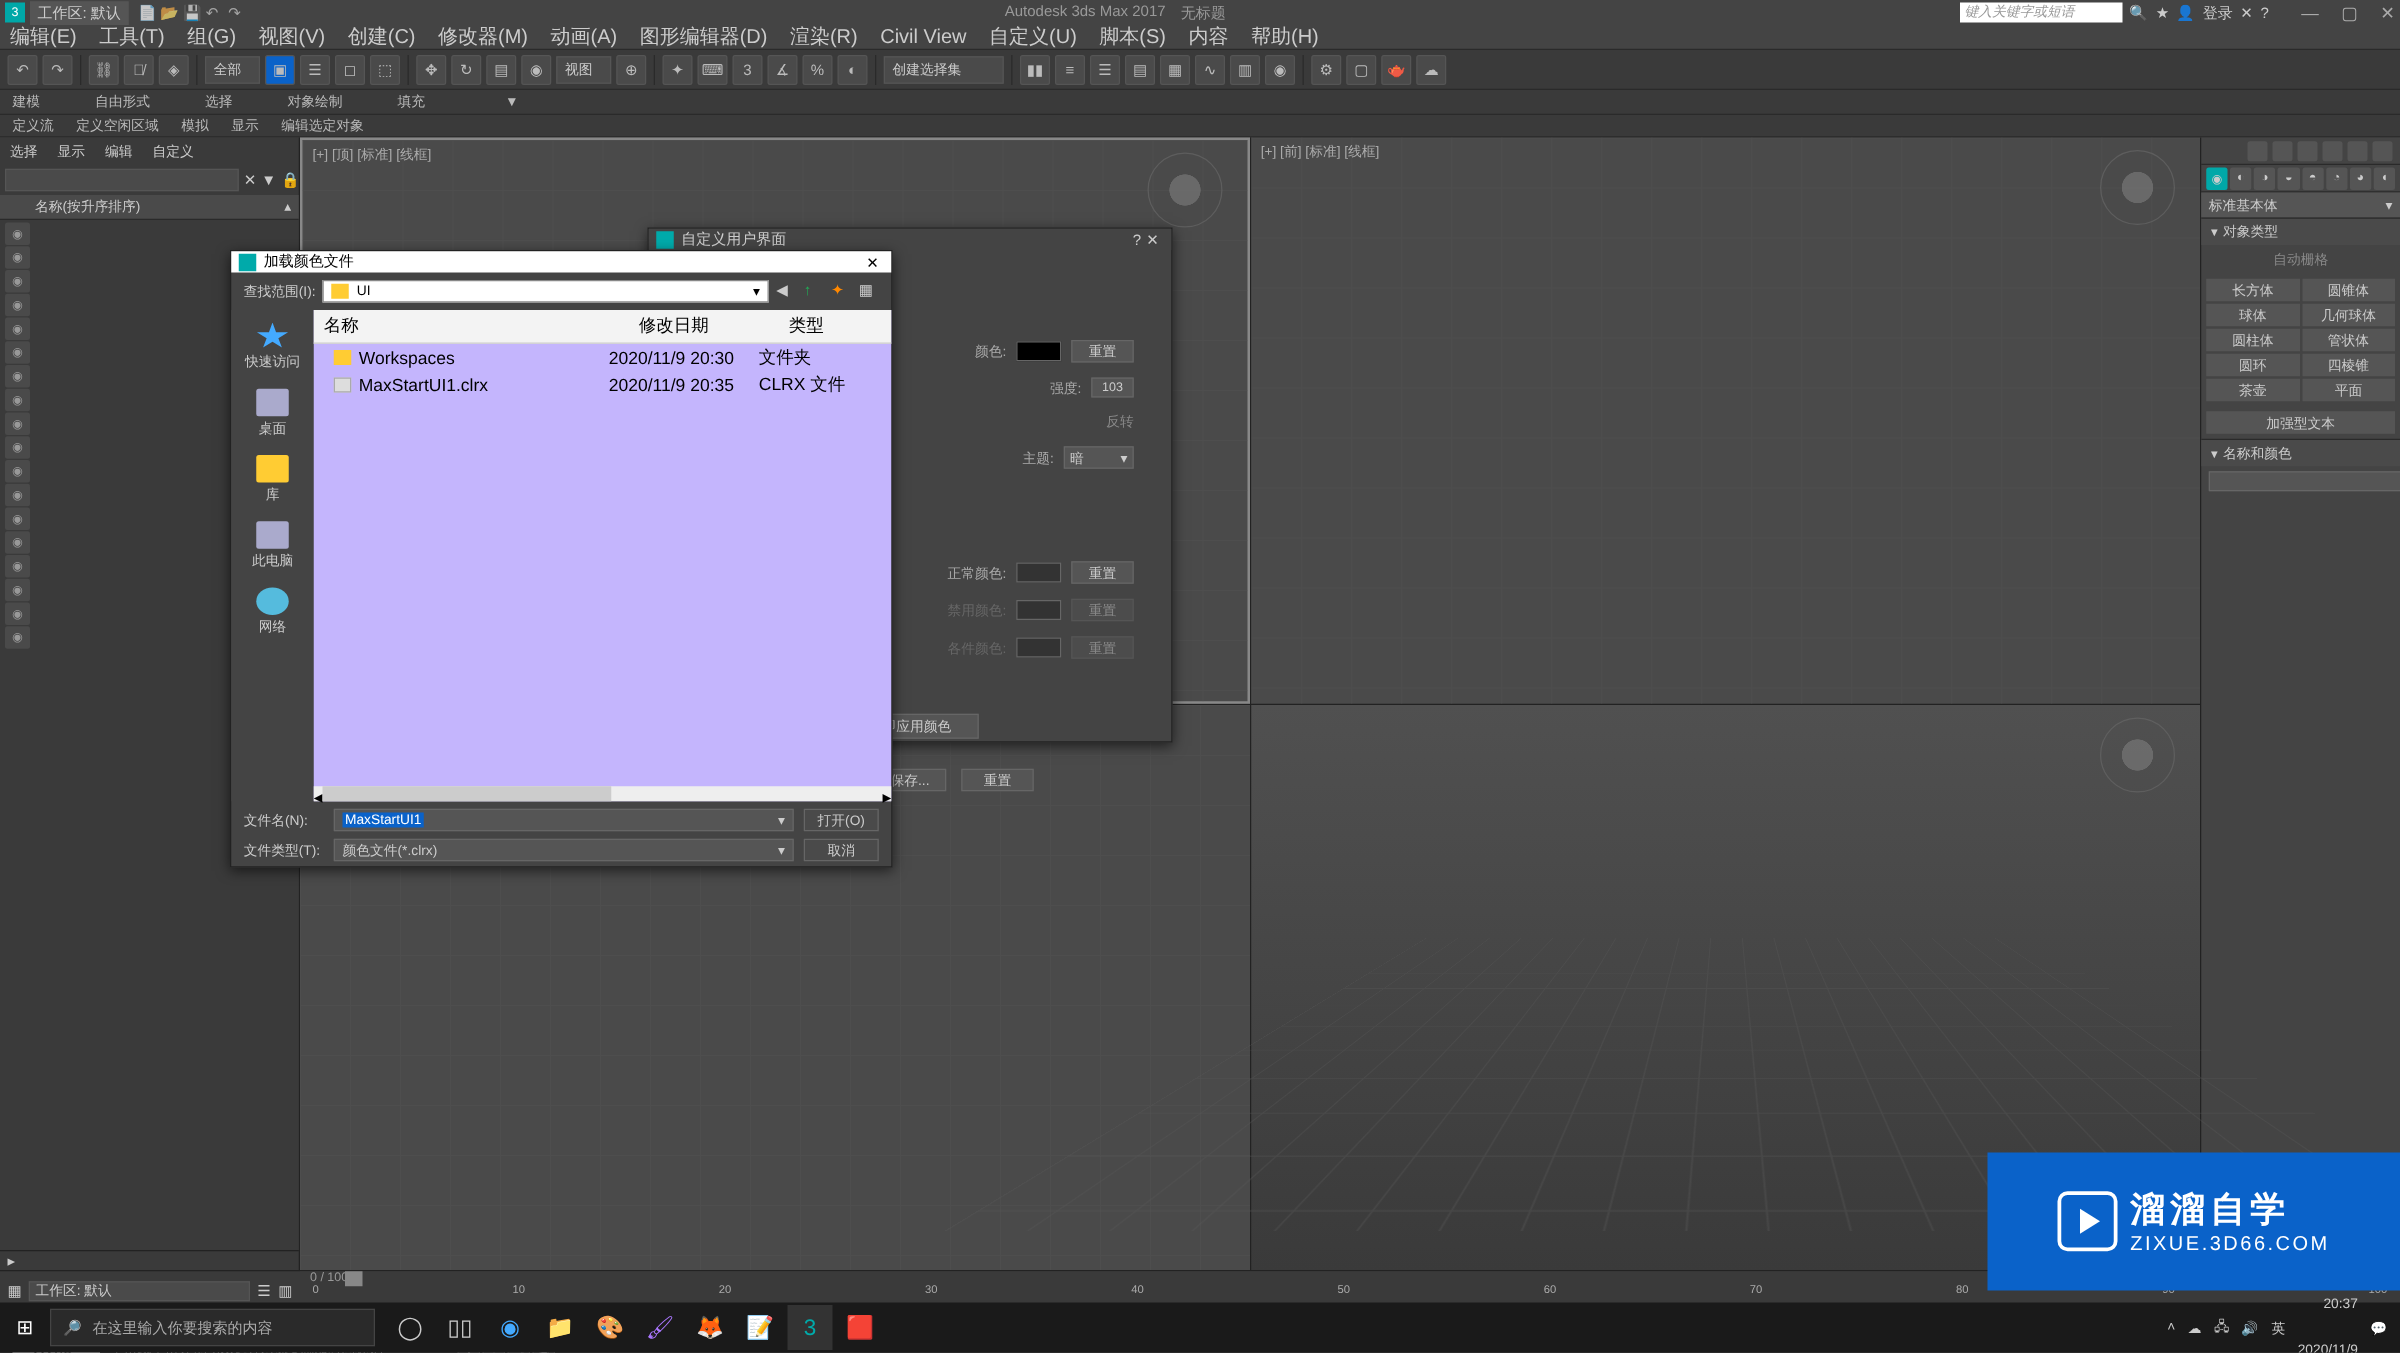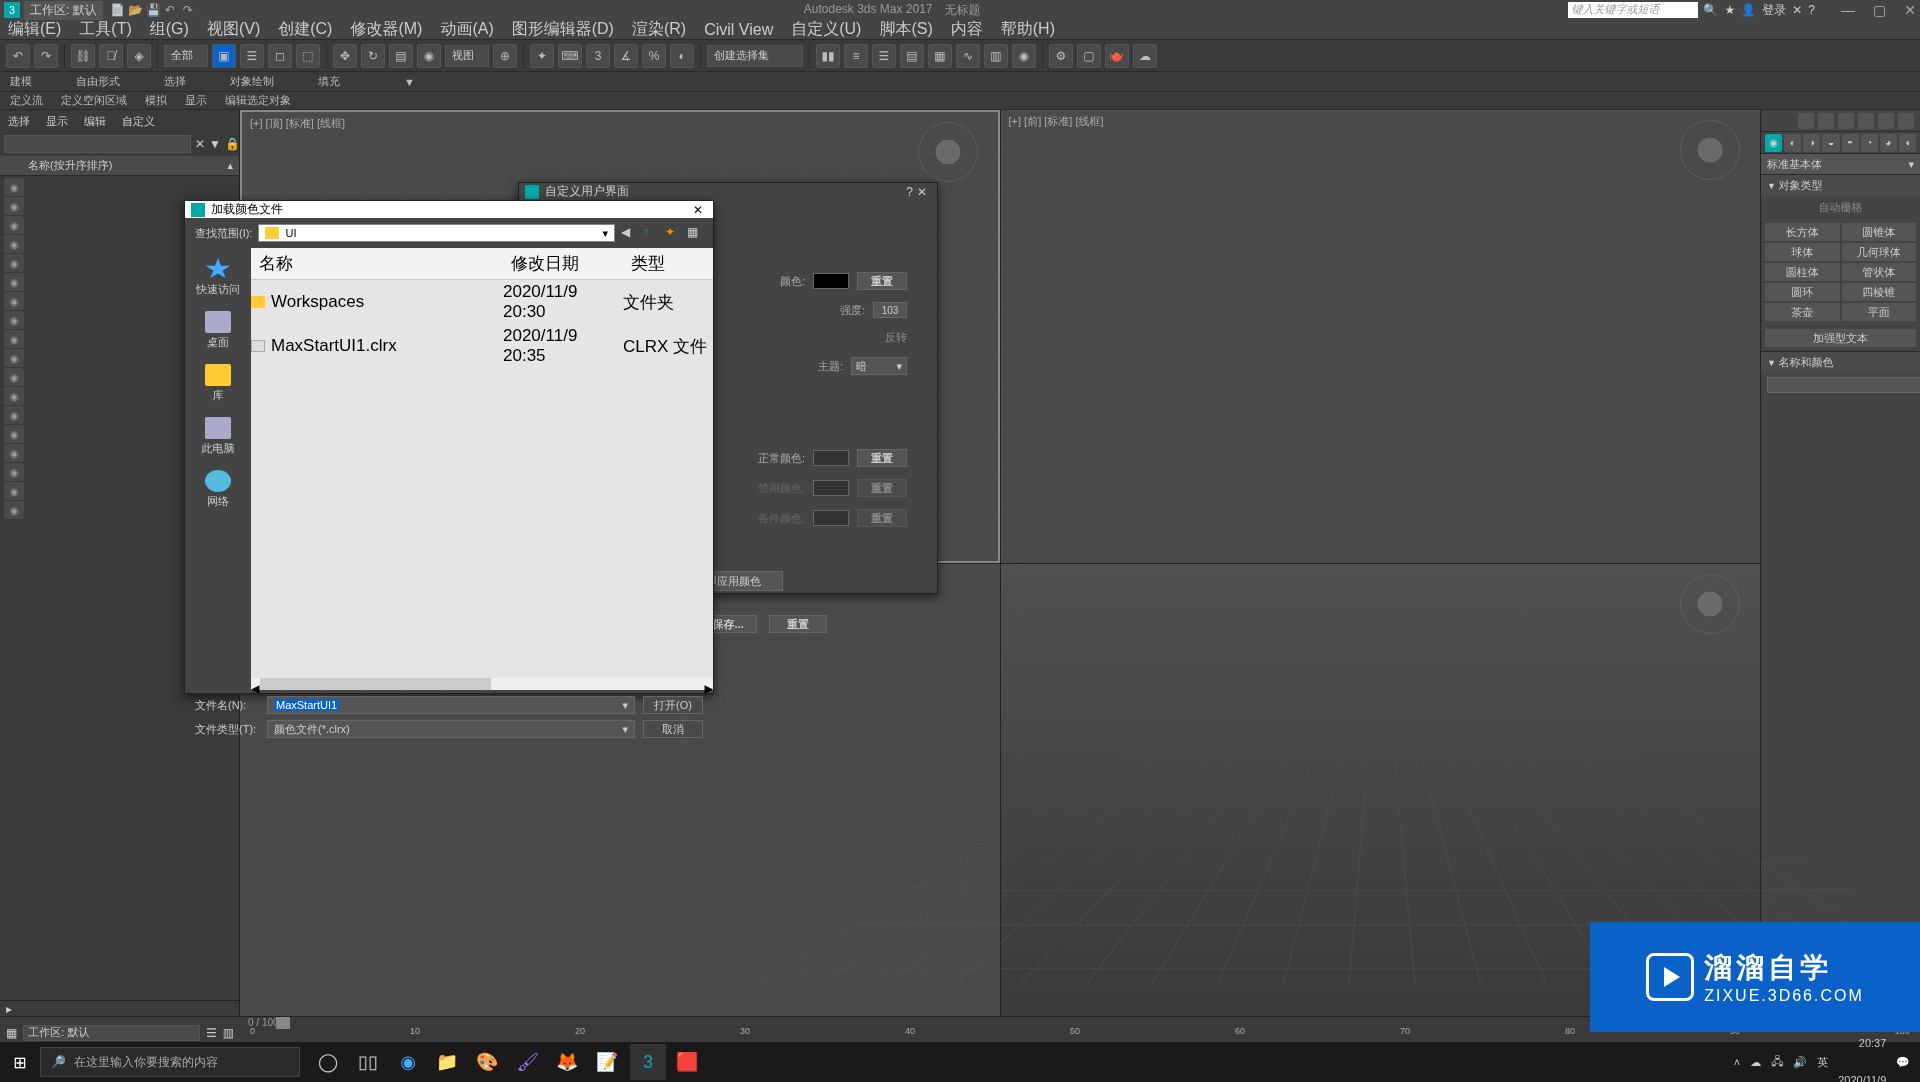--- a/index.html
+++ b/index.html
@@ -91,21 +91,21 @@
 .dlg-title { height: 22px; background: #444; display: flex; align-items: center; padding: 0 6px; font-size: 12px; color: #ccc; }
 .dlg-title .sp { flex: 1; }
 .dlg-title .x { cursor: pointer; padding: 0 4px; }
 
 .dlg-customize { left: 518px; top: 182px; width: 420px; height: 412px; }
 .dlg-customize .body { flex:1; padding: 20px 30px; display:flex; flex-direction:column; gap:12px; }
 .dlg-customize .row { display:flex; align-items:center; gap:8px; }
 .dlg-customize .lbl { width:60px; text-align:right; font-size:11px; color:#aaa; }
 .dlg-customize .swatch { width:36px; height:16px; background:#000; border:1px solid #666; }
 .dlg-customize .num { width:34px; height:16px; background:#555; border:1px solid #666; font-size:10px; display:flex;align-items:center;justify-content:center;}
-.dlg-customize .btn { width:50px; height:18px; background:#555; border:1px solid #666; font-size:11px; display:flex;align-items:center;justify-content:center;font-weight:bold;}
+.dlg-customize .btn { width:50px; height:18px; background:#555; border:1px solid #666; font-size:11px; display:flex;align-items:center;justify-content:center;}
 .dlg-customize .btn-wide { width:110px; height:20px; background:#555; border:1px solid #666; font-size:11px; display:flex;align-items:center;justify-content:center; margin:0 auto;}
 .dlg-customize .btn-row { display:flex; gap:12px; justify-content:center; margin-top:12px;}
 .dlg-customize .btn-row .btn { width:58px; }
 .dlg-customize .sel { width:56px; height:18px; background:#555; border:1px solid #666; font-size:11px; padding:0 4px; display:flex; align-items:center; justify-content:space-between;}
 
 .dlg-open { left: 184px; top: 200px; width: 530px; height: 494px; background: #444; }
 .dlg-open .body { flex:1; display:flex; flex-direction:column; }
 .dlg-open .path-row { display:flex; align-items:center; gap:6px; padding:6px 10px; }
 .dlg-open .path-row .lbl { font-size:11px; }
 .dlg-open .path-sel { flex:1; height:18px; background:#fff; color:#000; font-size:11px; padding:0 6px; border:1px solid #888; display:flex; align-items:center; gap:6px;}
@@ -113,27 +113,27 @@
 .dlg-open .nav-icons { display:flex; gap:6px; }
 .dlg-open .nav-icons span { width:16px; height:16px; display:inline-block; }
 .dlg-open .list-area { flex:1; display:flex; }
 .dlg-open .places { width:66px; background:#444; display:flex; flex-direction:column; align-items:center; gap:14px; padding-top:10px; }
 .dlg-open .place { display:flex; flex-direction:column; align-items:center; font-size:11px; color:#ccc; gap:2px;}
 .dlg-open .place .ico { width:26px; height:22px; background:#5a8; border-radius:2px; }
 .dlg-open .place .ico.star { background:#4af; clip-path: polygon(50% 0,61% 35%,98% 35%,68% 57%,79% 91%,50% 70%,21% 91%,32% 57%,2% 35%,39% 35%);}
 .dlg-open .place .ico.folder { background:#fc3;}
 .dlg-open .place .ico.pc { background:#aac; }
 .dlg-open .place .ico.net { background:#5bd; border-radius:50%; }
-.dlg-open .file-list { flex:1; background:#e5e5e5; color:#000; font-size:17px; }
+.dlg-open .file-list { flex:1; background:#c4b5fd; color:#000; font-size:14px; }
 .dlg-open .fl-head { display:flex; border-bottom:1px solid #ccc; background:#f3f3f3; }
 .dlg-open .fl-head div { padding:4px 8px; }
 .dlg-open .fl-head .c-name { flex:1; }
 .dlg-open .fl-head .c-date { width:120px; }
 .dlg-open .fl-head .c-type { width:90px; }
-.dlg-open .fl-row { display:flex; padding:2px 0; align-items:center; }
+.dlg-open .fl-row { display:flex; padding:2px 16px; align-items:center; }
 .dlg-open .fl-row .c-name { flex:1; display:flex; align-items:center; gap:6px;}
 .dlg-open .fl-row .c-date { width:120px; }
 .dlg-open .fl-row .c-type { width:90px; }
 .dlg-open .fico { width:14px; height:12px; }
 .dlg-open .fico.folder { background:#fc3; }
 .dlg-open .fico.file { background:#ddd; border:1px solid #aaa; }
 .dlg-open .fl-scroll { height:12px; background:#eee; display:flex; }
 .dlg-open .fl-scroll .thumb { width:50%; background:#ccc; }
 .dlg-open .bottom { padding:6px 10px; display:flex; flex-direction:column; gap:6px; }
 .dlg-open .bottom .row { display:flex; align-items:center; gap:8px; }

